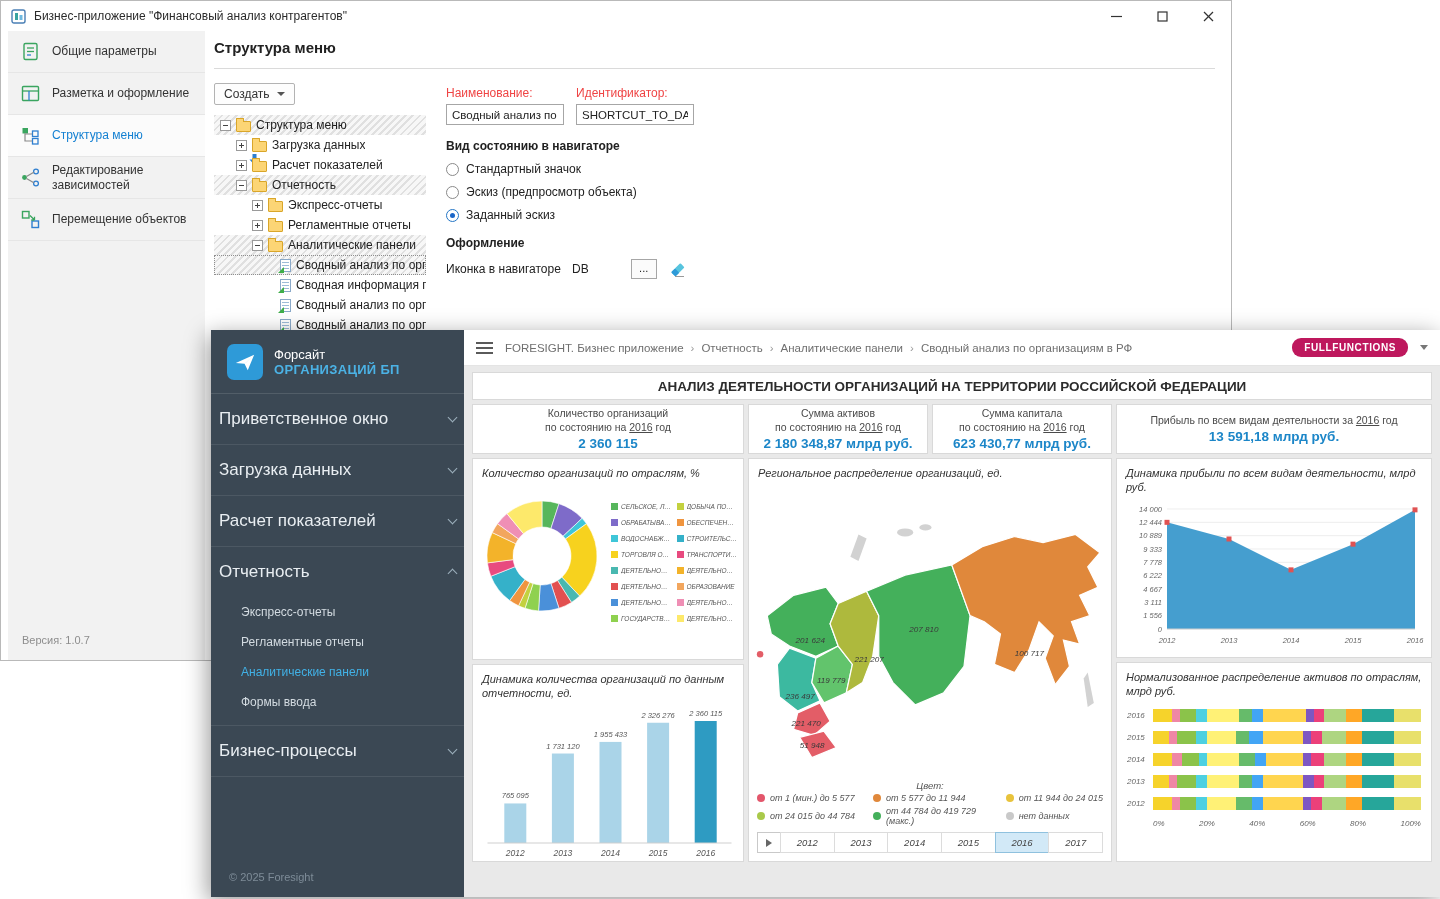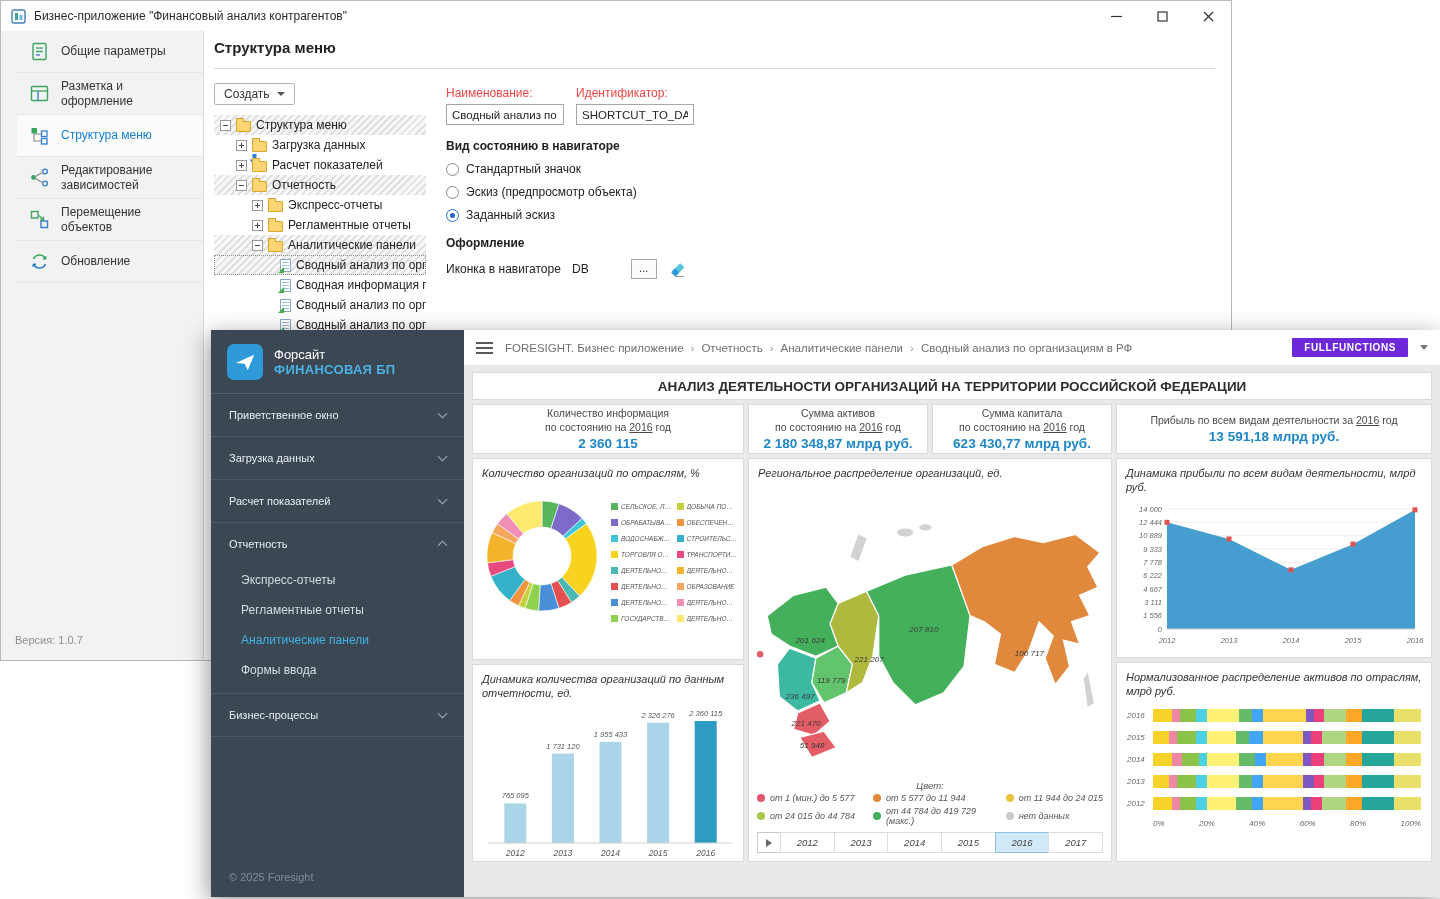--- a/index.html
+++ b/index.html
@@ -6,21 +6,21 @@
 html,body{width:1440px;height:899px;}
 body{font-family:"Liberation Sans",sans-serif;background:#fff;position:relative;overflow:hidden;font-size:12px;color:#222;}
 
 
 .desktop-window{position:absolute;left:0;top:0;width:1232px;height:661px;background:#fff;border:1px solid #b9b9b9;z-index:1;}
 .titlebar{height:30px;display:flex;align-items:center;background:#fff;}
 .titlebar .app-ico{margin:0 8px 0 10px;display:flex;}
 .titlebar .title{font-size:12px;color:#2b2b2b;flex:1;white-space:nowrap;overflow:hidden;}
 .win-controls{display:flex;height:100%;}
 .win-btn{width:46px;height:100%;display:flex;align-items:center;justify-content:center;}
-.app-sidebar{position:absolute;left:0;top:30px;bottom:0;width:203px;background:#f2f2f2;border-right:1px solid #dedede;padding-left:16px;}
+.app-sidebar{position:absolute;left:7px;top:30px;bottom:0;width:203px;background:#f2f2f2;border-right:1px solid #dedede;}
 .app-side-item{display:flex;align-items:center;gap:11px;padding:4px 12px;min-height:42px;border-bottom:1px solid #e6e6e6;font-size:12px;color:#333;cursor:pointer;line-height:1.25;}
 .app-side-item.active{background:#fbfbfb;color:#1581d2;}
 .app-side-item .ic{flex:none;display:flex;}
 .app-version{position:absolute;left:14px;bottom:14px;font-size:11px;color:#8d8d8d;}
 .app-main{position:absolute;left:204px;top:30px;right:0;bottom:0;background:#fff;}
 .app-heading{position:absolute;left:9px;right:16px;top:8px;font-size:15px;font-weight:bold;color:#222;padding-bottom:12px;border-bottom:1px solid #dadada;}
 .app-toolbar{position:absolute;left:9px;top:52px;display:flex;align-items:center;gap:16px;flex-direction:column;}
 .btn-create{display:inline-flex;align-items:center;gap:7px;font-size:12px;color:#333;background:#fdfdfd;border:1px solid #b3b3b3;padding:3px 9px;border-radius:2px;cursor:pointer;}
 .caret-dn{width:0;height:0;border-left:4px solid transparent;border-right:4px solid transparent;border-top:4px solid #555;}
 .tool-ic{display:flex;cursor:pointer;}
@@ -53,36 +53,36 @@
 .btn-browse{margin-left:42px;width:26px;height:20px;border:1px solid #a6a6a6;background:#fbfbfb;font-size:11px;text-align:center;line-height:17px;cursor:pointer;}
 .eraser{margin-left:12px;display:flex;cursor:pointer;}
 
 
 .web-window{position:absolute;left:211px;top:330px;width:1229px;height:567px;display:flex;z-index:5;box-shadow:-3px 5px 22px rgba(0,0,0,.4);background:#e9e9e9;}
 .web-sidebar{width:253px;flex:none;background:#3b4854;position:relative;}
 .logo-row{display:flex;align-items:center;gap:11px;padding:14px 16px 13px;border-bottom:1px solid rgba(255,255,255,.12);}
 .logo-ico{width:36px;height:36px;background:#2e9ad8;border-radius:7px;display:flex;align-items:center;justify-content:center;flex:none;}
 .logo-text .l1{color:#fff;font-size:13px;}
 .logo-text .l2{color:#4bb2e5;font-size:13px;font-weight:bold;letter-spacing:.3px;}
-.web-item{display:flex;align-items:center;justify-content:space-between;padding:15px 18px;color:#e9eef2;font-size:11px;border-bottom:1px solid rgba(255,255,255,.09);cursor:pointer;}
+.web-item{display:flex;align-items:center;justify-content:space-between;padding:15px 8px;color:#e9eef2;font-size:17px;border-bottom:1px solid rgba(255,255,255,.09);cursor:pointer;}
 .web-item.noborder{border-bottom:none;}
 .chev{width:7px;height:7px;border-right:1.4px solid #9db0bd;border-bottom:1.4px solid #9db0bd;transform:rotate(45deg);margin-top:-3px;flex:none;}
 .chev.up{transform:rotate(-135deg);margin-top:3px;}
 .web-sub{padding:0 0 8px;border-bottom:1px solid rgba(255,255,255,.09);}
 .web-subitem{padding:8px 18px 8px 30px;font-size:12px;color:#d3dbe1;cursor:pointer;}
 .web-subitem.active{color:#41b1e6;}
 .copyright{position:absolute;bottom:14px;left:18px;color:#7e8c98;font-size:11px;}
 .web-main{flex:1;display:flex;flex-direction:column;min-width:0;}
 .web-topbar{height:36px;background:#fff;border-bottom:1px solid #e4e4e4;display:flex;align-items:center;padding:0 12px;gap:12px;flex:none;}
 .hamburger{width:17px;display:flex;flex-direction:column;gap:3px;cursor:pointer;flex:none;}
 .hamburger i{height:2px;background:#5a5a5a;display:block;}
 .breadcrumb{display:flex;align-items:center;font-size:11.5px;color:#6f6f6f;white-space:nowrap;overflow:hidden;}
 .bc-sep{color:#9a9a9a;margin:0 7px;}
 .bc-sep:before{content:"\203A";}
-.user-badge{margin-left:auto;background:#6d28d9;color:#fff;font-size:10px;font-weight:bold;letter-spacing:.6px;padding:4px 12px;border-radius:1px;flex:none;cursor:pointer;}
+.user-badge{margin-left:auto;background:#be185d;color:#fff;font-size:10px;font-weight:bold;letter-spacing:.6px;padding:4px 12px;border-radius:9px;flex:none;cursor:pointer;}
 .tb-caret{width:0;height:0;border-left:4px solid transparent;border-right:4px solid transparent;border-top:5px solid #777;flex:none;cursor:pointer;}
 .web-tabrow{height:26px;background:#f4f4f4;border-bottom:1px solid #dcdcdc;display:flex;align-items:center;padding:0 8px;gap:8px;flex:none;}
 .doc-btn{background:#3ba0dc;color:#fff;font-size:11px;padding:3px 10px;border-radius:3px;border:none;display:inline-flex;align-items:center;gap:7px;cursor:pointer;font-family:"Liberation Sans",sans-serif;}
 .doc-btn .caret-dn{border-top-color:#fff;}
 .main-tab{background:#fdfdfd;border:1px solid #d6d6d6;color:#55718a;font-size:10.5px;letter-spacing:.4px;padding:3px 13px;cursor:pointer;}
 .dashboard{flex:1;padding:6px 8px;overflow:hidden;background:#e9e9e9;}
 .card{background:#fff;border:1px solid #d9d9d9;}
 .dash-title{height:28px;display:flex;align-items:center;justify-content:center;font-weight:bold;font-size:13.5px;color:#2c2c2c;margin-bottom:4px;}
 .kpi-row{display:flex;gap:4px;margin-bottom:4px;}
 .kpi{height:50px;display:flex;flex-direction:column;align-items:center;justify-content:center;text-align:center;padding:2px 4px;}
@@ -212,31 +212,20 @@
     <div class="app-side-item">
       <span class="ic">
           <svg width="21" height="21" viewBox="0 0 21 21">
             <rect x="2.5" y="2.5" width="6.5" height="6.5" fill="none" stroke="#3aa55f" stroke-width="1.4"></rect>
             <rect x="12" y="12" width="6.5" height="6.5" fill="none" stroke="#2f7fd0" stroke-width="1.4"></rect>
             <path d="M10 6.5 L14.5 11 M14.5 11 h-3.2 M14.5 11 v-3.2" fill="none" stroke="#3aa55f" stroke-width="1.3"></path>
           </svg>
         </span>
       <span>Перемещение объектов</span>
     </div>
-    <div class="app-side-item">
-      <span class="ic">
-          <svg width="21" height="21" viewBox="0 0 21 21">
-            <path d="M16.5 8 A6.5 6.5 0 0 0 4.5 8" fill="none" stroke="#3aa55f" stroke-width="1.7"></path>
-            <path d="M4.5 13 A6.5 6.5 0 0 0 16.5 13" fill="none" stroke="#2f7fd0" stroke-width="1.7"></path>
-            <path d="M16.5 8 l-2.6 -0.6 M16.5 8 l0.6 -2.6" stroke="#3aa55f" stroke-width="1.5"></path>
-            <path d="M4.5 13 l2.6 0.6 M4.5 13 l-0.6 2.6" stroke="#2f7fd0" stroke-width="1.5"></path>
-          </svg>
-        </span>
-      <span>Обновление</span>
-    </div>
     <div class="app-version">Версия: 1.0.7</div>
   </aside>
 
   <main class="app-main">
     <div class="app-heading">Структура меню</div>
 
     <div class="app-toolbar">
       <span class="btn-create">
         <span>Создать</span>
         <span class="caret-dn"></span>
@@ -364,21 +353,21 @@
   <aside class="web-sidebar">
     <div class="logo-row">
       <span class="logo-ico">
         <svg width="22" height="22" viewBox="0 0 24 24">
             <path d="M2 13 L22 4 L15 21 L11.5 14 Z" fill="#fff"></path>
             <path d="M11.5 14 L22 4 L13.5 12.6 Z" fill="#cfe8f7"></path>
           </svg>
       </span>
       <span class="logo-text">
         <span class="l1" style="display:block">Форсайт</span>
-        <span class="l2" style="display:block">ФИНАНСОВАЯ БП</span>
+        <span class="l2" style="display:block">ОРГАНИЗАЦИЙ БП</span>
       </span>
     </div>
     <div class="web-item">
       <span>Приветственное окно</span>
         <span class="chev"></span>
     </div>
     <div class="web-item">
       <span>Загрузка данных</span>
         <span class="chev"></span>
     </div>
@@ -421,21 +410,21 @@
       </nav>
       <span class="user-badge">FULLFUNCTIONS</span>
       <span class="tb-caret"></span>
     </div>
 
     <div class="dashboard">
       <div class="dash-title card">АНАЛИЗ ДЕЯТЕЛЬНОСТИ ОРГАНИЗАЦИЙ НА ТЕРРИТОРИИ РОССИЙСКОЙ ФЕДЕРАЦИИ</div>
 
       <div class="kpi-row">
         <div class="kpi card w1">
-          <div class="k-line">Количество информация</div>
+          <div class="k-line">Количество организаций</div>
           <div class="k-line">
             <span>по состоянию на</span> <span class="u">2016</span> <span>год</span>
           </div>
           <div class="k-value">2 360 115</div>
         </div>
         <div class="kpi card w2">
           <div class="k-line">Сумма активов</div>
           <div class="k-line">
             <span>по состоянию на</span> <span class="u">2016</span> <span>год</span>
           </div>

